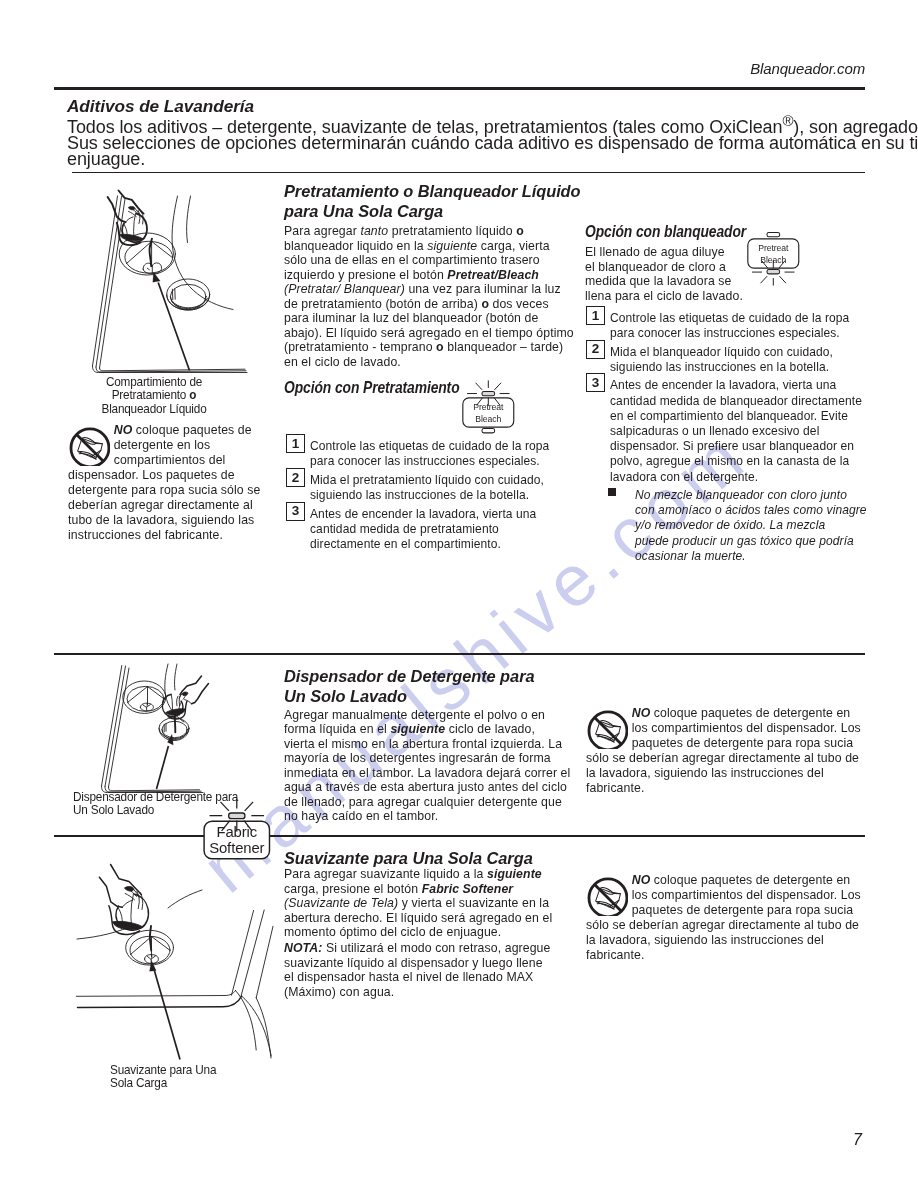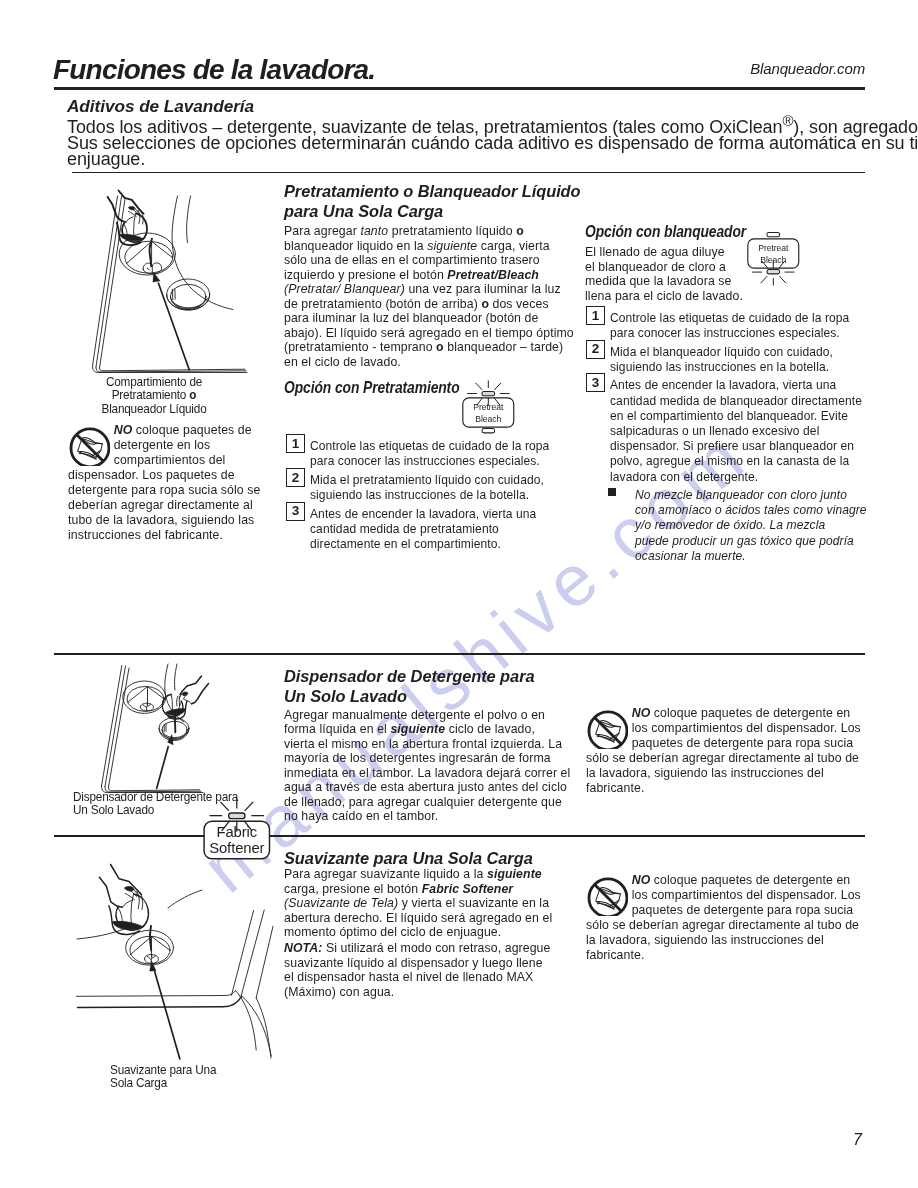--- a/index.html
+++ b/index.html
@@ -104,21 +104,20 @@
   #s3-btn svg{width:75.6px;height:86px;}
   #s3-btn .btntext{font-size:12.3px;}
 </style>
 </head>
 <body>
 
 <div class="page">
 
   <div class="abs" id="watermark">manualshive.com</div>
 
-  <div class="abs" id="page-title">Funciones de la lavadora.</div>
   <div class="abs" id="site">Blanqueador.com</div>
   <div class="abs" id="rule-top"></div>
   <div class="abs" id="intro-head">Aditivos de Lavandería</div>
   <div class="abs" id="intro-body">Todos los aditivos – detergente, suavizante de telas, pretratamientos (tales como OxiClean<sup>®</sup>), son agregados a través de las esquinas frontales.<br>Sus selecciones de opciones determinarán cuándo cada aditivo es dispensado de forma automática en su tiempo óptimo en el ciclo de lavado o<br>enjuague.</div>
   <div class="abs" id="rule-2"></div>
 
   <div class="abs" id="s1-fig">
       <svg viewBox="0 0 306 400" class="fig-svg">
         <g class="washer">
           <path class="ln1" d="M117.5 196 L92.5 366"></path>

